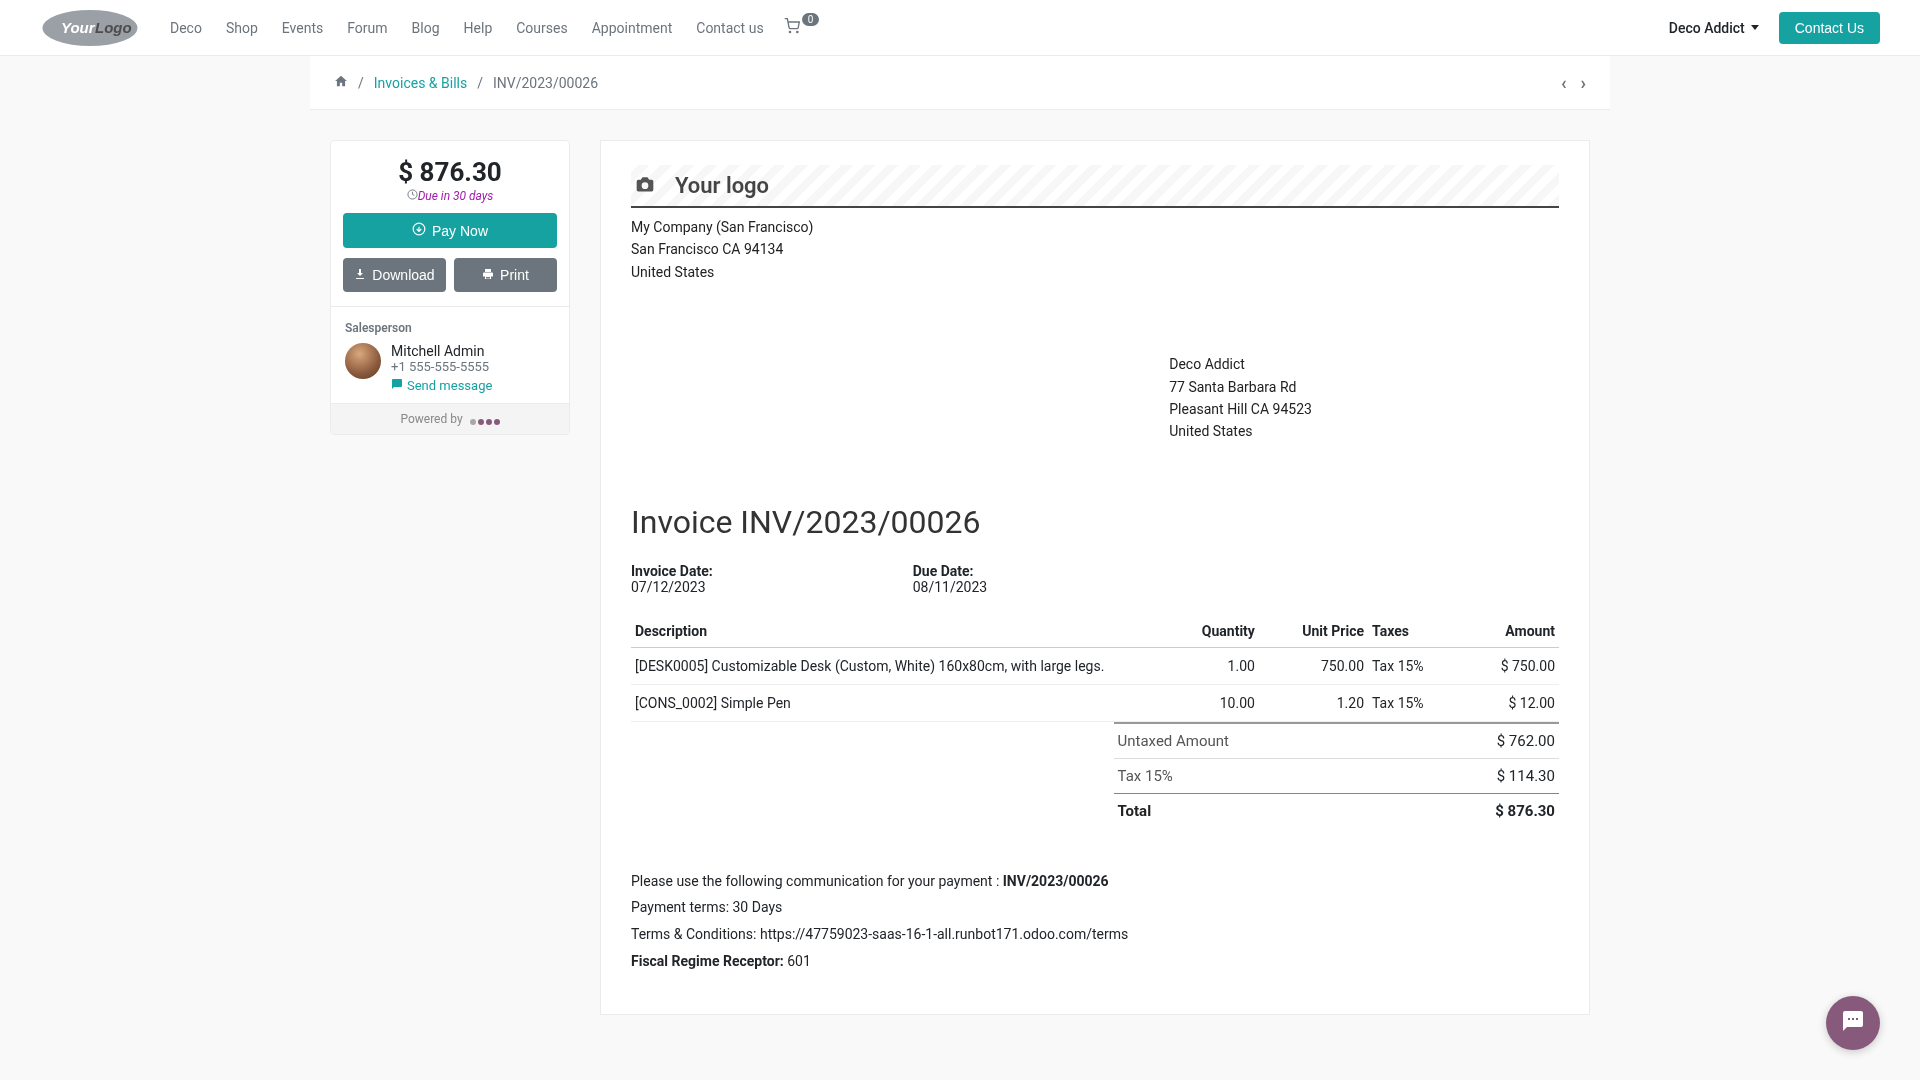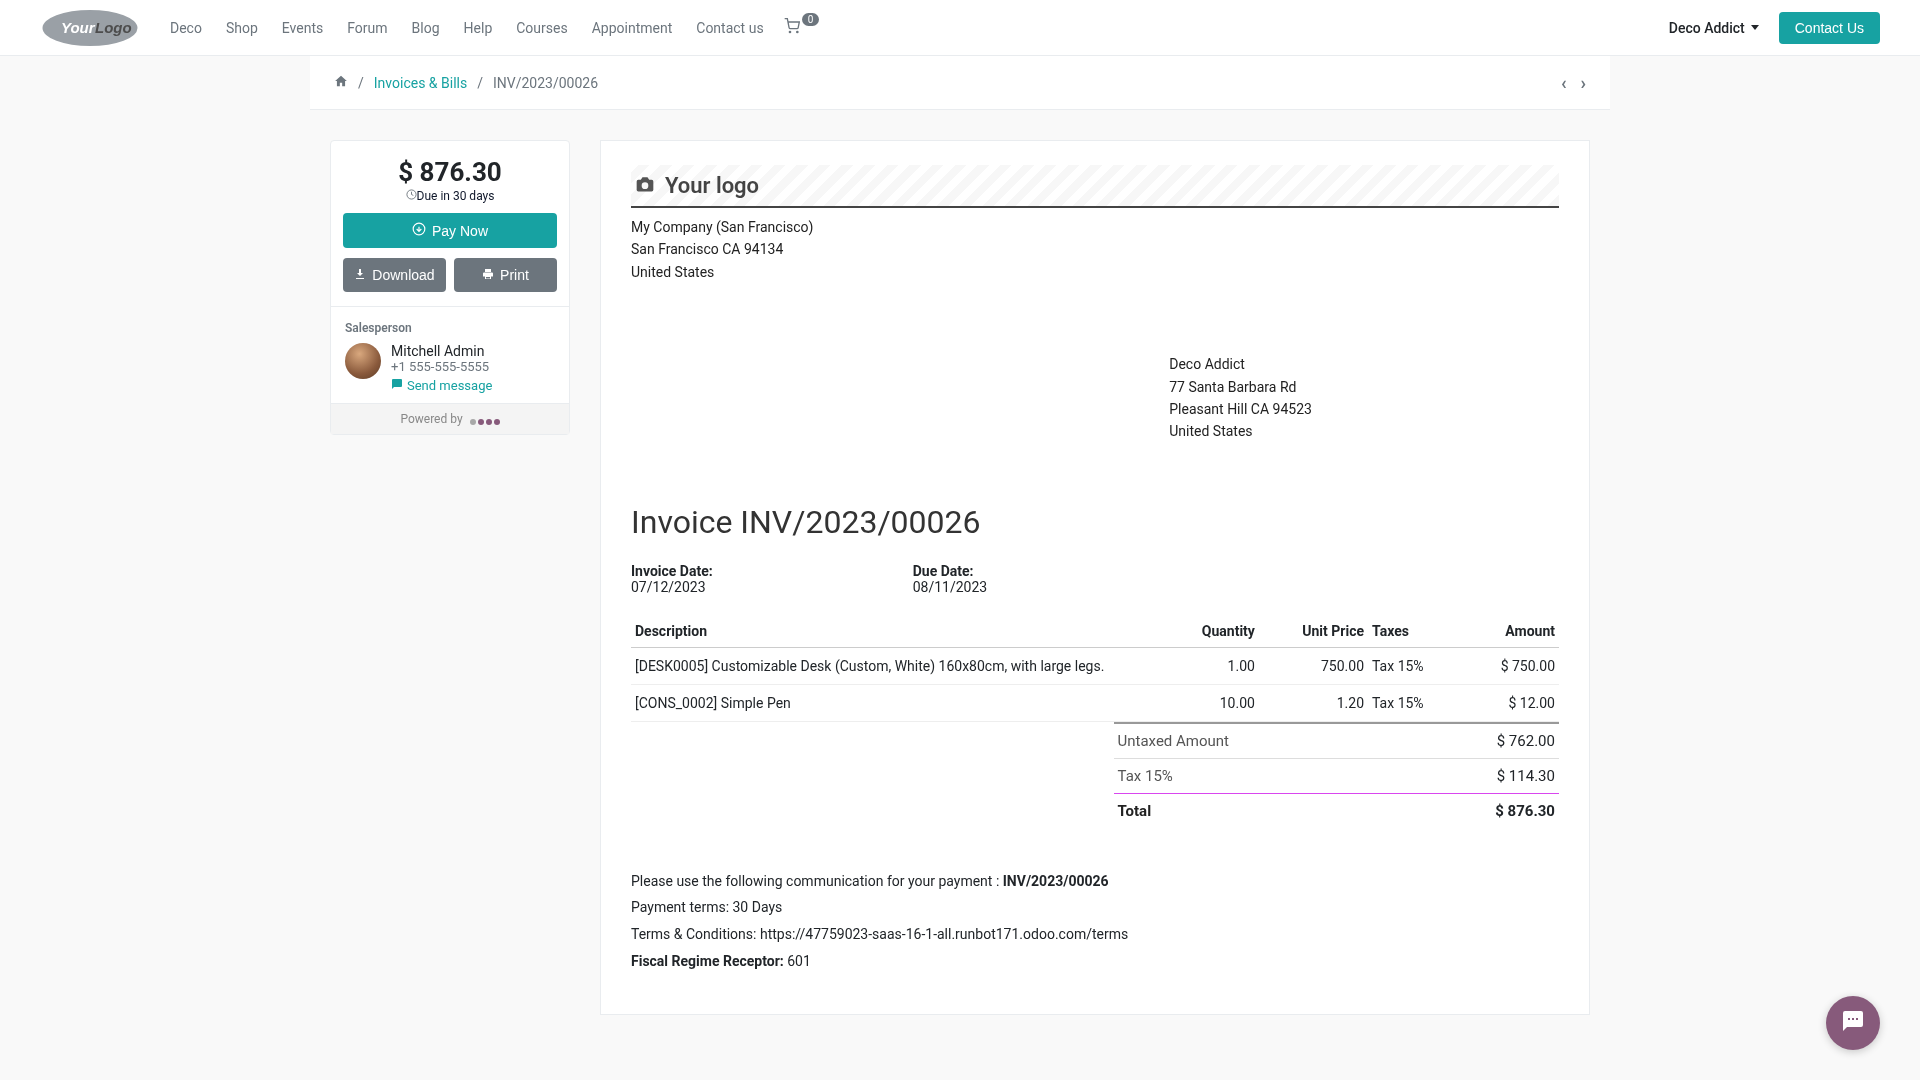--- a/index.html
+++ b/index.html
@@ -138,27 +138,28 @@
 }
 .amount-block {
   text-align: center;
   padding: 16px 10px 10px;
 }
 .amount-block h2 {
   font-size: 26px;
   font-weight: 700;
 }
 .due-line {
-  color: #0f172a;
+  color: #a21caf;
   font-size: 12px;
   margin-top: 2px;
   display: flex;
   align-items: center;
   justify-content: center;
   gap: 0;
+  font-style: italic;
 }
 .side-buttons {
   padding: 0 12px 14px;
   border-bottom: 1px solid #e9ecef;
 }
 .btn {
   display: inline-flex;
   align-items: center;
   justify-content: center;
   gap: 6px;
@@ -244,21 +245,21 @@
 }
 .doc-inner {
   padding: 24px 30px 40px;
   max-height: 960px;
   overflow-y: auto;
   scrollbar-width: thin;
 }
 .doc-head {
   display: flex;
   align-items: center;
-  gap: 10px;
+  gap: 20px;
   padding-bottom: 10px;
   border-bottom: 2px solid #444;
   background: repeating-linear-gradient(
     -45deg,
     rgba(0,0,0,0.03),
     rgba(0,0,0,0.03) 8px,
     transparent 8px,
     transparent 16px
   );
   padding: 8px 4px;

